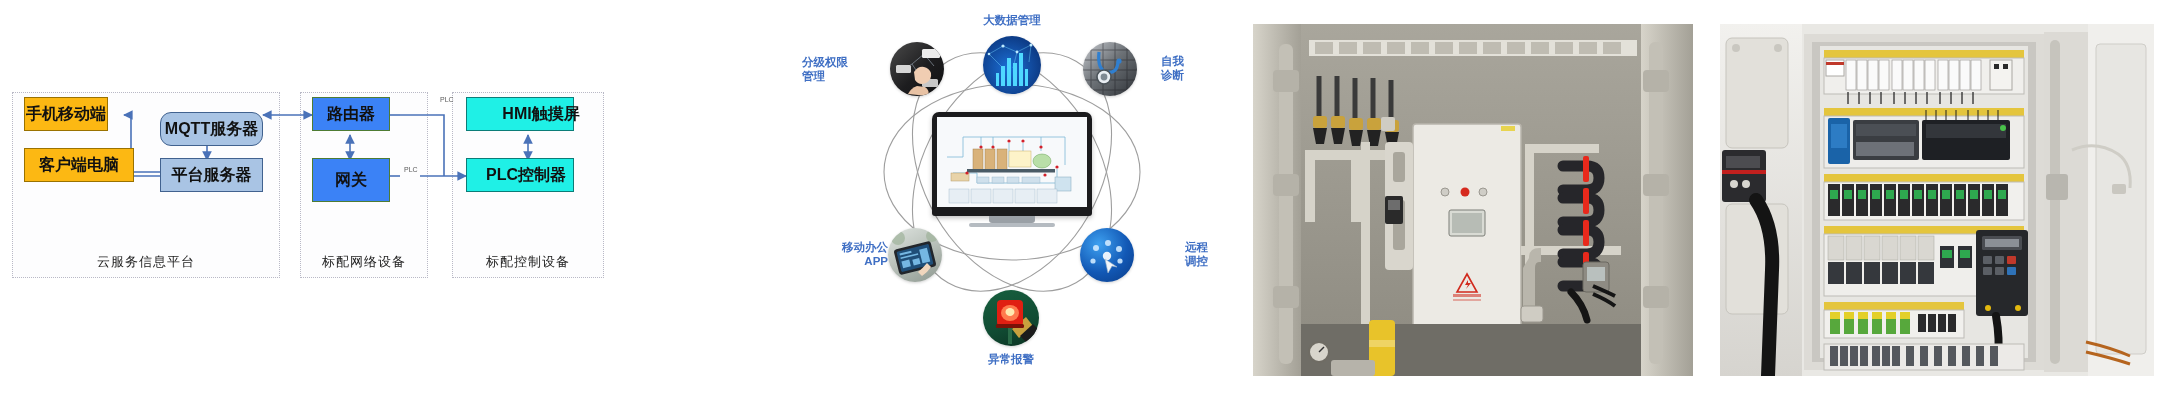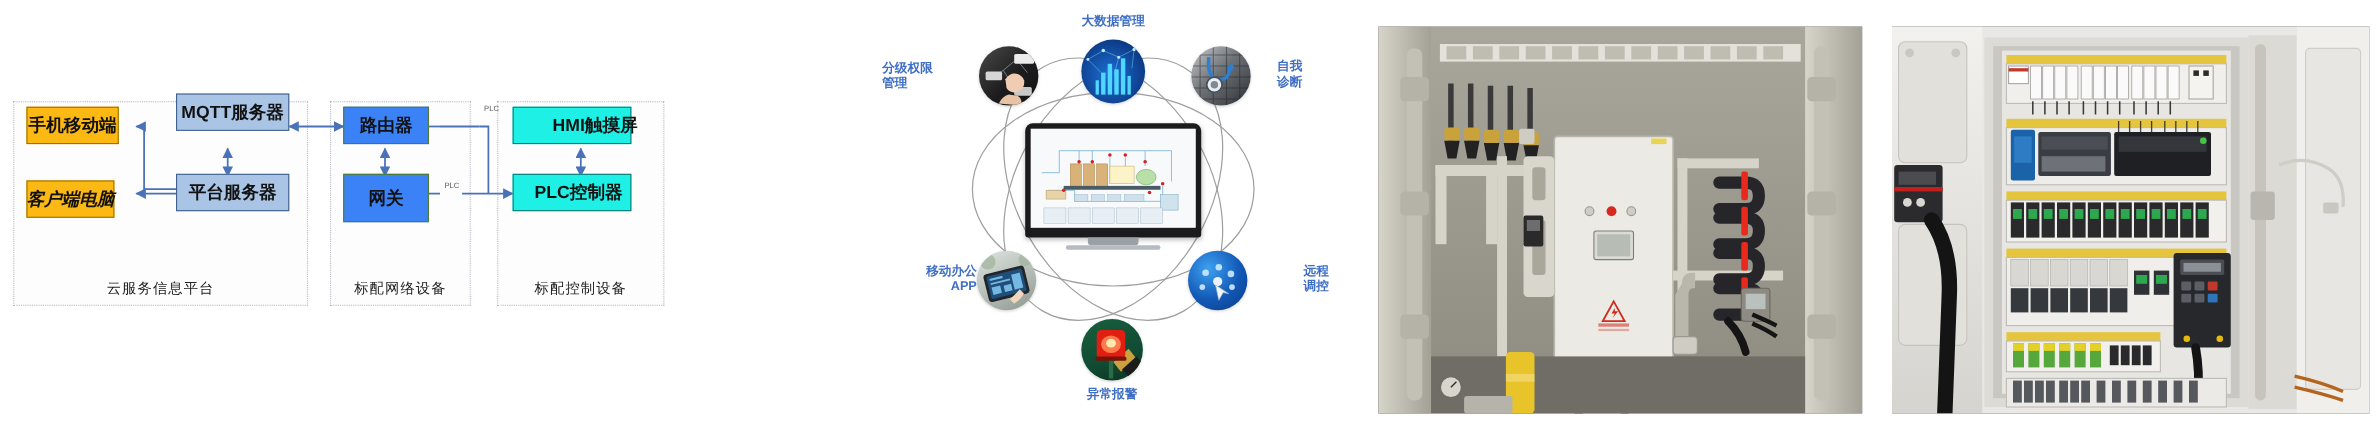--- a/index.html
+++ b/index.html
@@ -147,25 +147,25 @@
       </g>
     </svg>
 
     <div class="edge-label" style="left:440px; top:96px;">PLC</div>
     <div class="edge-label" style="left:404px; top:166px;">PLC</div>
 
     <div class="node orange" style="left:24px; top:97px; width:84px; height:34px;">
       <span>手机移动端</span>
     </div>
 
-    <div class="node orange" style="left:24px; top:164px; width:80px; height:34px;font-style:italic;">
+    <div class="node orange" style="left:24px; top:148px; width:110px; height:34px;">
       <span>客户端电脑</span>
     </div>
 
-    <div class="node blue" style="left:160px; top:85px; width:103px; height:34px;">
+    <div class="node blue" style="left:160px; top:112px; width:103px; height:34px;border-radius:11px;">
       <span>MQTT服务器</span>
     </div>
 
     <div class="node blue" style="left:160px; top:158px; width:103px; height:34px;">
       <span>平台服务器</span>
     </div>
 
     <div class="node green" style="left:312px; top:97px; width:78px; height:34px;">
       <span>路由器</span>
     </div>

